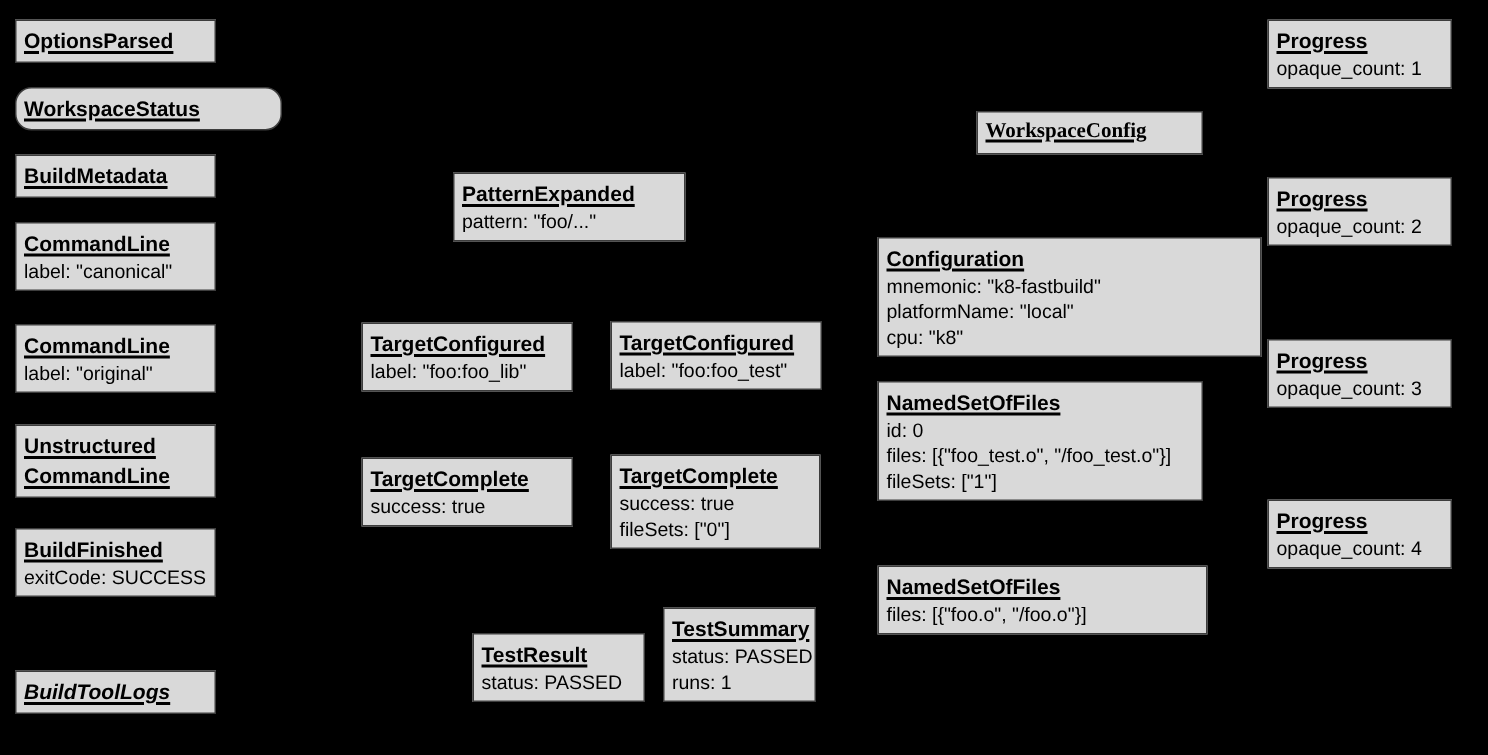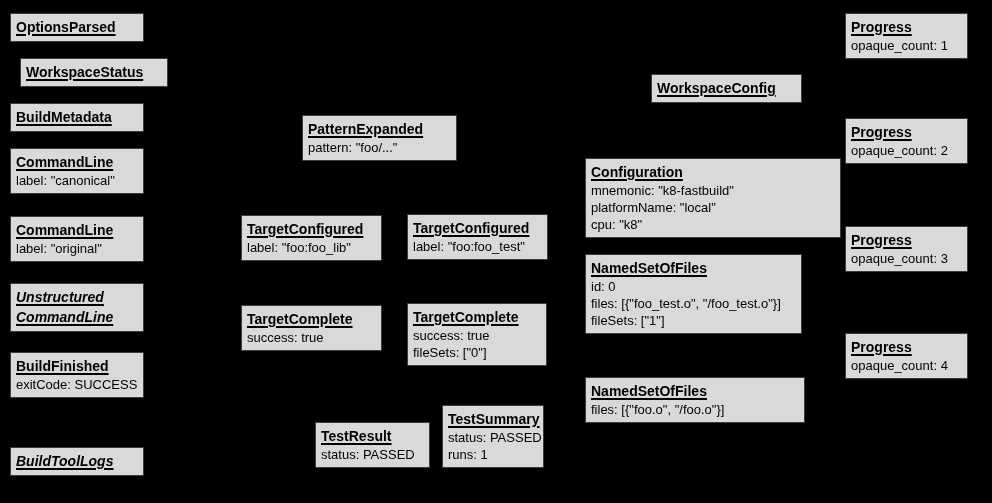--- a/index.html
+++ b/index.html
@@ -41,39 +41,39 @@
 </style>
 </head>
 <body>
 
 <div id="canvas">
 
   <div class="node" style="left:10px; top:13px; width:134px;">
     <div class="node-title">OptionsParsed</div>
   </div>
 
-  <div class="node" style="left:20px; top:58px; width:148px;">
+  <div class="node" style="left:10px; top:58px; width:178px;border-radius:11px;">
     <div class="node-title">WorkspaceStatus</div>
   </div>
 
   <div class="node" style="left:10px; top:103px; width:134px;">
     <div class="node-title">BuildMetadata</div>
   </div>
 
   <div class="node" style="left:10px; top:148px; width:134px;">
     <div class="node-title">CommandLine</div>
     <div class="node-line">label: "canonical"</div>
   </div>
 
   <div class="node" style="left:10px; top:216px; width:134px;">
     <div class="node-title">CommandLine</div>
     <div class="node-line">label: "original"</div>
   </div>
 
-  <div class="node" style="left:10px; top:283px; width:134px;font-style:italic;">
+  <div class="node" style="left:10px; top:283px; width:134px;">
     <div class="node-title">Unstructured</div>
     <div class="node-title">CommandLine</div>
   </div>
 
   <div class="node" style="left:10px; top:352px; width:134px;">
     <div class="node-title">BuildFinished</div>
     <div class="node-line">exitCode: SUCCESS</div>
   </div>
 
   <div class="node" style="left:10px; top:447px; width:134px;font-style:italic;">
@@ -112,21 +112,21 @@
     <div class="node-line">success: true</div>
     <div class="node-line">fileSets: ["0"]</div>
   </div>
 
   <div class="node" style="left:442px; top:405px; width:102px;">
     <div class="node-title">TestSummary</div>
     <div class="node-line">status: PASSED</div>
     <div class="node-line">runs: 1</div>
   </div>
 
-  <div class="node" style="left:651px; top:74px; width:151px;">
+  <div class="node" style="left:651px; top:74px; width:151px;font-family:Liberation Serif, serif;">
     <div class="node-title">WorkspaceConfig</div>
   </div>
 
   <div class="node" style="left:585px; top:158px; width:256px;">
     <div class="node-title">Configuration</div>
     <div class="node-line">mnemonic: "k8-fastbuild"</div>
     <div class="node-line">platformName: "local"</div>
     <div class="node-line">cpu: "k8"</div>
   </div>
 

